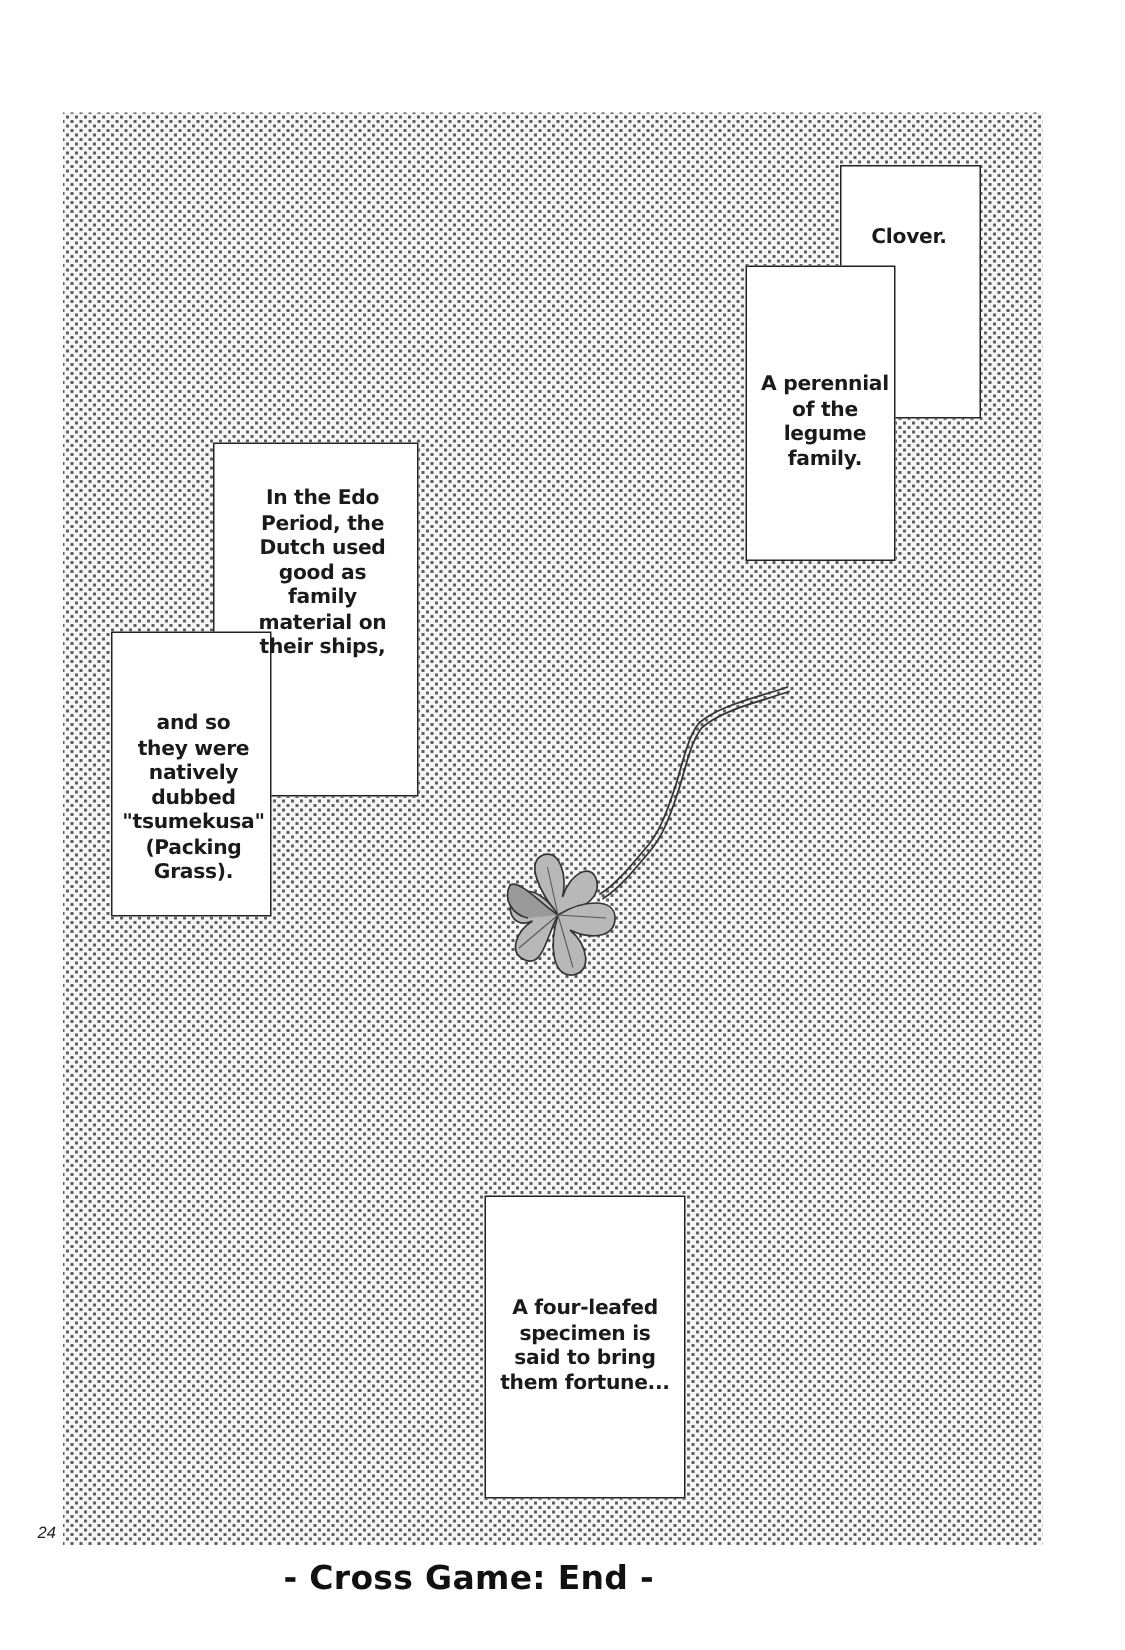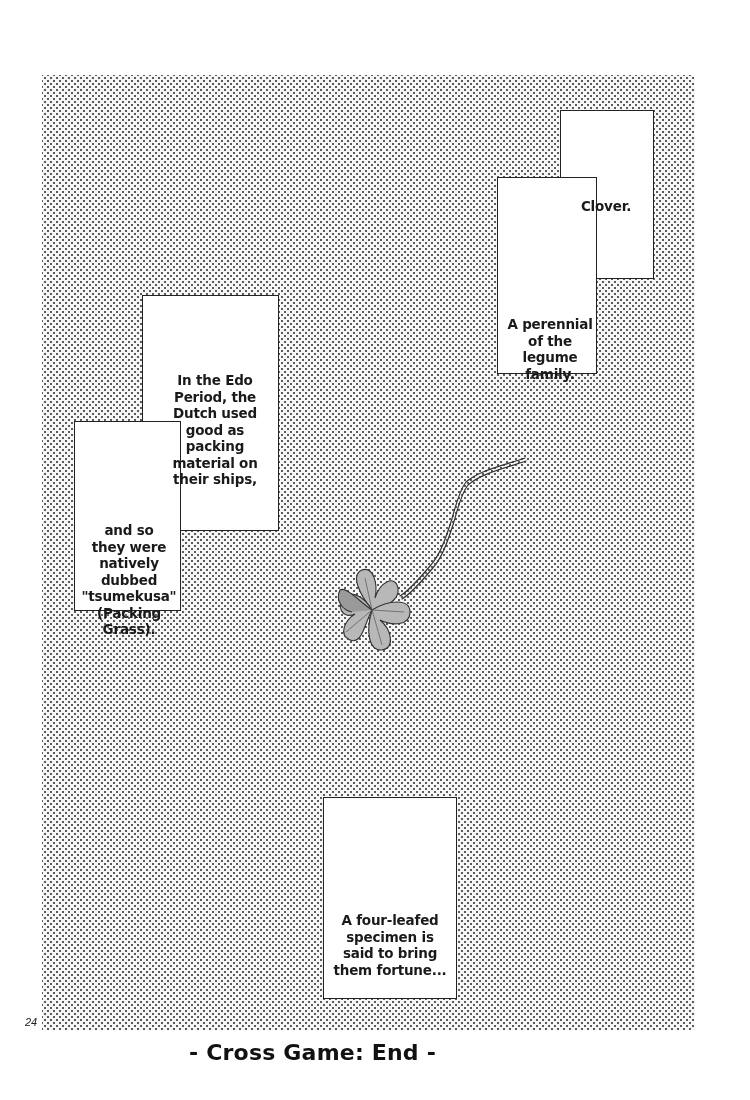--- a/index.html
+++ b/index.html
@@ -9,52 +9,52 @@
     background-color: #f6f6f6;
     background-image:
       radial-gradient(circle, #5a5a5a 0.9px, transparent 1.3px),
       radial-gradient(circle, #5a5a5a 0.9px, transparent 1.3px);
     background-size: 6px 6px, 6px 6px;
     background-position: 0 0, 3px 3px;
   }
   .box { position: absolute; background: #fff; border: 1.6px solid #222; box-sizing: border-box; }
   .caption {
     position: absolute; color: #1a1a1a; font-weight: bold; font-size: 13.5px; line-height: 16.5px;
-    text-align: center; font-family: "DejaVu Sans", sans-serif; letter-spacing: -0.2px; margin-top: 48px;
+    text-align: center; font-family: "DejaVu Sans", sans-serif; letter-spacing: -0.2px;
   }
   .cover { position: absolute; background: #fff; }
   .page-num { position: absolute; left: 25px; top: 1016px; font-size: 11px; color: #222; font-family: "Liberation Sans", sans-serif; font-style: italic; }
   .end-title { position: absolute; left: 0; width: 625px; top: 1040px; text-align: center; font-family: "DejaVu Sans", sans-serif; font-weight: bold; font-size: 22px; color: #111; letter-spacing: 0.2px; }
   svg.clover { position: absolute; left: 0; top: 0; }
 </style>
 </head>
 <body>
 
 <div class="panel"></div>
 
 <div class="box" style="left:560px; top:110px; width:94px; height:169px;"></div>
 <div class="box" style="left:497px; top:177px; width:100px; height:197px;"></div>
 <div class="cover" style="left:561.5px; top:178.5px; width:34px; height:99px;"></div>
 <div class="caption" style="left:566px; top:150px; width:80px;">Clover.</div>
-<div class="caption" style="left:499px; top:268px; width:102px;">
+<div class="caption" style="left:499px; top:248px; width:102px;">
   <div>A perennial</div>
   <div>of the</div>
   <div>legume</div>
   <div>family.</div>
 </div>
 
 <div class="box" style="left:142px; top:295px; width:137px; height:236px;"></div>
 <div class="box" style="left:74px; top:421px; width:107px; height:190px;"></div>
 <div class="cover" style="left:143.5px; top:422.5px; width:36px; height:107px;"></div>
 <div class="caption" style="left:160px; top:324px; width:110px;">
   <div>In the Edo</div>
   <div>Period, the</div>
   <div>Dutch used</div>
   <div>good as</div>
-  <div>packing</div>
+  <div>family</div>
   <div>material on</div>
   <div>their ships,</div>
 </div>
 <div class="caption" style="left:76px; top:474px; width:106px;">
   <div>and so</div>
   <div>they were</div>
   <div>natively</div>
   <div>dubbed</div>
   <div>"tsumekusa"</div>
   <div>(Packing</div>

